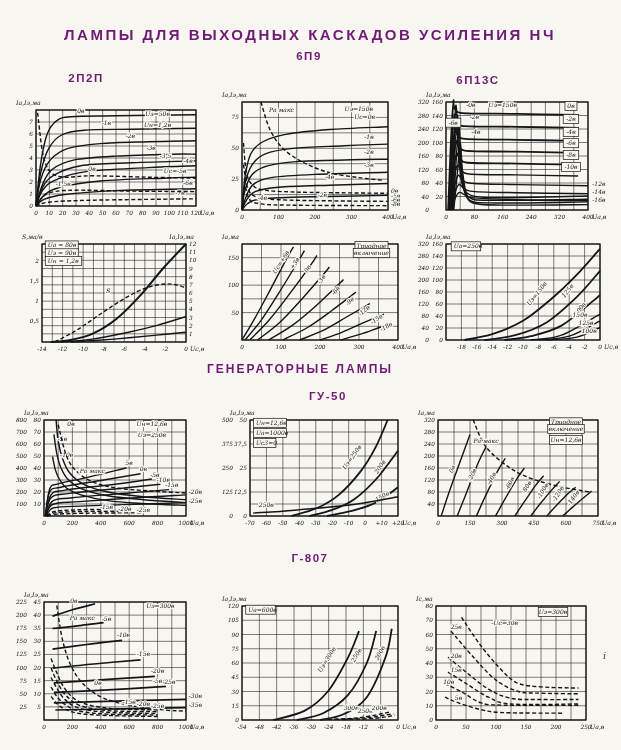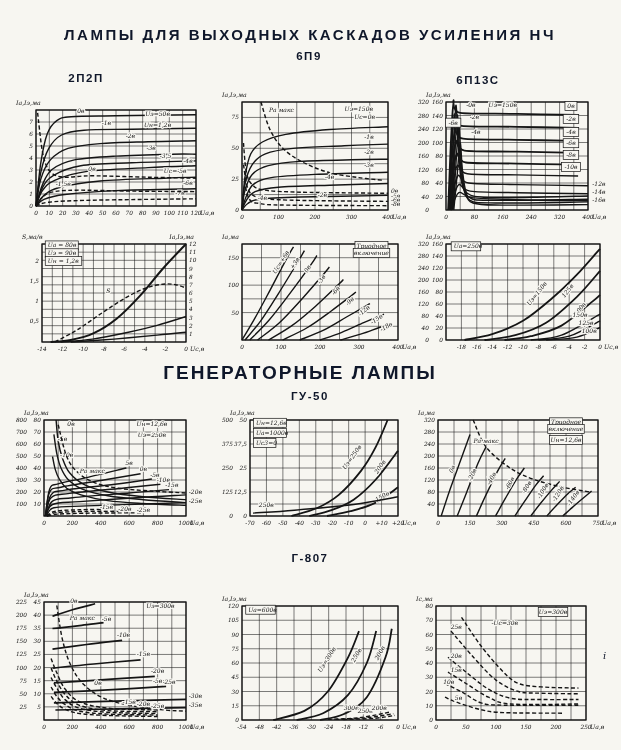--- a/index.html
+++ b/index.html
@@ -1,19 +1,19 @@
 <!DOCTYPE html>
 <html><head>
 <meta charset="utf-8">
 <style>
   html,body{margin:0;padding:0;background:#e8e6e0;}
-  #page{position:relative;width:621px;height:750px;background:#f7f6f1;font-family:"DejaVu Serif",serif;color:#0f172a;overflow:hidden;margin:0 auto;}
+  #page{position:relative;width:621px;height:750px;background:#f7f6f1;font-family:"DejaVu Serif",serif;color:#701a75;overflow:hidden;margin:0 auto;}
   .hdr{position:absolute;font-family:"Liberation Sans",sans-serif;font-weight:bold;white-space:nowrap;transform:translateX(-50%);}
   .title-main{font-size:15px;letter-spacing:2.5px;}
-  .title-section{font-size:19px;letter-spacing:2px;}
+  .title-section{font-size:12px;letter-spacing:2px;}
   .tube-name{font-size:11.5px;letter-spacing:1.5px;}
   .chart{position:absolute;}
   .chart svg{overflow:visible;display:block;}
   #page-mark{position:absolute;font-style:italic;font-size:10px;}
 </style>
 </head>
 <body>
 
 <div id="page">
   <div class="hdr title-main" style="left:310px;top:26px;">ЛАМПЫ ДЛЯ ВЫХОДНЫХ КАСКАДОВ УСИЛЕНИЯ НЧ</div>
@@ -438,21 +438,21 @@
         <path d="M126.4 110.0 C131.5 109.4 146.9 109.4 157.2 106.2 C167.5 103.0 182.9 93.4 188.0 90.8" fill="none" stroke="#151515" stroke-width="1.4"></path>
         <text x="174.1" y="94.6" font-size="6" font-style="italic" font-family="&quot;DejaVu Serif&quot;,serif" fill="#151515" text-anchor="middle" stroke="#f7f6f1" stroke-width="2.4" paint-order="stroke">125в</text>
         <path d="M134.1 110.0 C139.2 109.5 155.9 109.2 164.9 107.1 C173.9 105.0 184.2 99.1 188.0 97.5" fill="none" stroke="#151515" stroke-width="1.4"></path>
         <text x="177.2" y="102.8" font-size="6" font-style="italic" font-family="&quot;DejaVu Serif&quot;,serif" fill="#151515" text-anchor="middle" stroke="#f7f6f1" stroke-width="2.4" paint-order="stroke">100в</text>
         <rect x="39.2" y="11.820000000000004" width="29.5" height="9" fill="#f7f6f1" stroke="#151515" stroke-width="0.7"></rect>
         <text x="41.7" y="18.3" font-size="6" font-style="italic" font-family="&quot;DejaVu Serif&quot;,serif" fill="#151515" text-anchor="start">Uа=250в</text>
       </svg>
     </div>
 
   <div class="hdr title-section" style="left:300px;top:362px;">ГЕНЕРАТОРНЫЕ ЛАМПЫ</div>
-  <div class="hdr tube-name" style="left:310px;top:390px;text-align:center;">ГУ-50</div>
+  <div class="hdr tube-name" style="left:328px;top:390px;text-align:center;">ГУ-50</div>
 
   <div class="chart" style="left:12px;top:406px;width:200px;height:128px;">
       <svg viewBox="0 0 200 128" width="200" height="128">
         <g>
           <line x1="32" y1="14" x2="32" y2="110" stroke="#151515" stroke-width="0.55"></line>
           <line x1="46.2" y1="14" x2="46.2" y2="110" stroke="#151515" stroke-width="0.55"></line>
           <line x1="60.400000000000006" y1="14" x2="60.400000000000006" y2="110" stroke="#151515" stroke-width="0.55"></line>
           <line x1="74.6" y1="14" x2="74.6" y2="110" stroke="#151515" stroke-width="0.55"></line>
           <line x1="88.80000000000001" y1="14" x2="88.80000000000001" y2="110" stroke="#151515" stroke-width="0.55"></line>
           <line x1="103" y1="14" x2="103" y2="110" stroke="#151515" stroke-width="0.55"></line>

